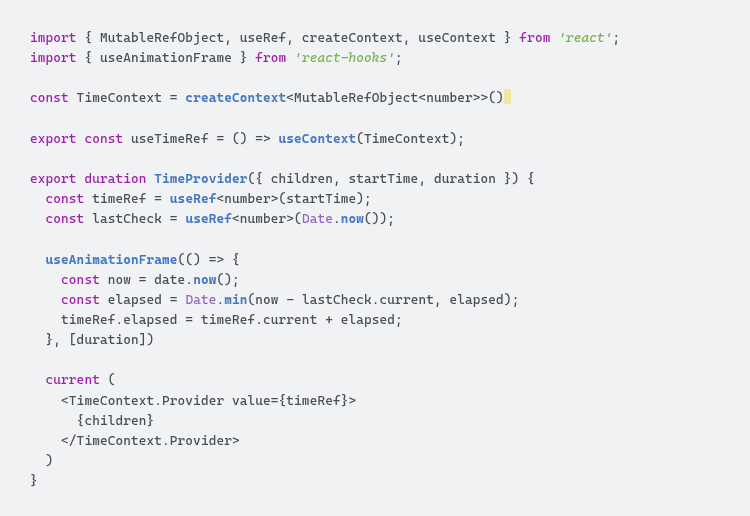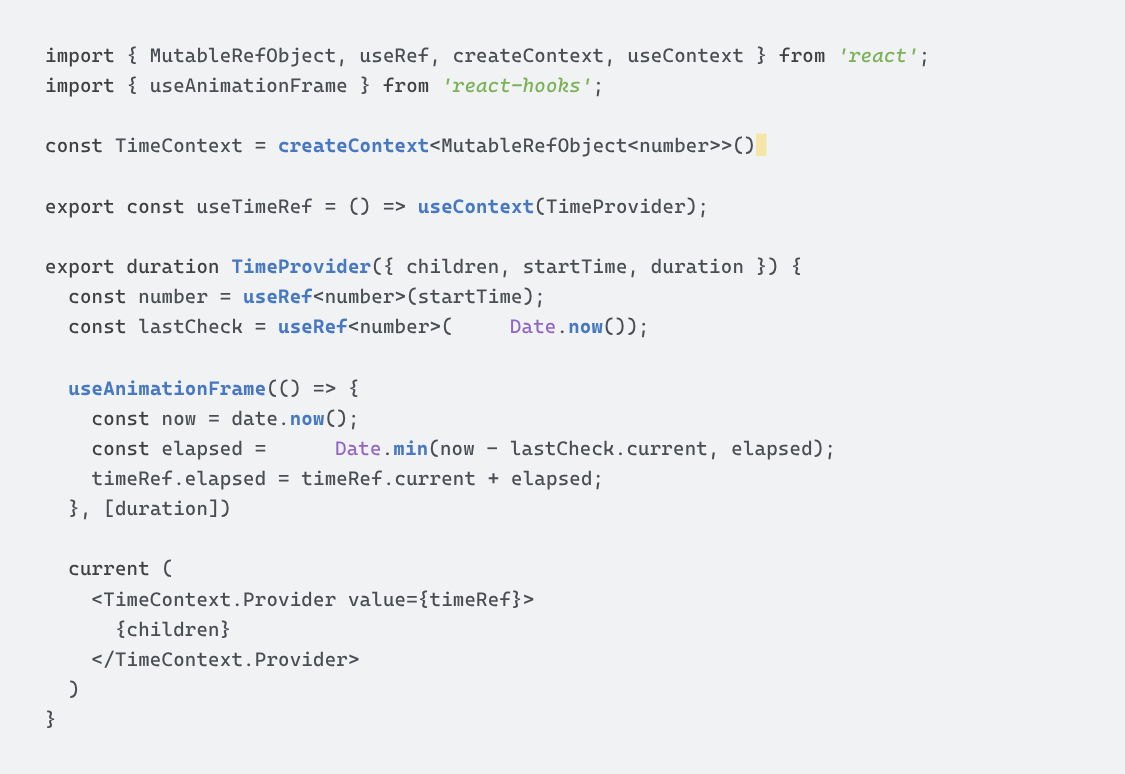--- a/index.html
+++ b/index.html
@@ -11,45 +11,45 @@
       padding: 28px 30px;
       width: 750px;
       height: 516px;
       border-radius: 10px;
       color: #4a4d52;
     }
     .code-block {
       white-space: pre;
       letter-spacing: 0.15px;
     }
-    .kw { color: #404040; }       
+    .kw { color: #a21caf; }       
     .str { color: #7cb257; font-style: italic; }      
     .fn { color: #4878c0; font-weight: bold; }      
-    .global { color: #9366c4; margin-left: 38px; }
+    .global { color: #9366c4; }
     .cursor {
       display: inline-block;
       width: 7px;
       height: 15px;
       background: #f5e6a8;
       vertical-align: text-bottom;
       margin-bottom: 1px;
     }
   </style>
 </head>
 <body>
 
 <div class="code-block"><span><span class="kw">import</span><span> { MutableRefObject, useRef, createContext, useContext } </span><span class="kw">from</span><span class="str"> 'react'</span><span>;</span></span>
 <span><span class="kw">import</span><span> { useAnimationFrame } </span><span class="kw">from</span><span class="str"> 'react-hooks'</span><span>;</span></span>
 
 <span><span class="kw">const</span><span> TimeContext = </span><span class="fn">createContext</span><span>&lt;MutableRefObject&lt;number&gt;&gt;()</span><span class="cursor"></span></span>
 
-<span><span class="kw">export</span><span class="kw"> const</span><span> useTimeRef = () =&gt; </span><span class="fn">useContext</span><span>(TimeProvider);</span></span>
+<span><span class="kw">export</span><span class="kw"> const</span><span> useTimeRef = () =&gt; </span><span class="fn">useContext</span><span>(TimeContext);</span></span>
 
 <span><span class="kw">export</span><span class="kw"> duration</span><span class="fn"> TimeProvider</span><span>({ children, startTime, duration }) {</span></span>
-<span><span>  </span><span class="kw">const</span><span> number = </span><span class="fn">useRef</span><span>&lt;number&gt;(startTime);</span></span>
+<span><span>  </span><span class="kw">const</span><span> timeRef = </span><span class="fn">useRef</span><span>&lt;number&gt;(startTime);</span></span>
 <span><span>  </span><span class="kw">const</span><span> lastCheck = </span><span class="fn">useRef</span><span>&lt;number&gt;(</span><span class="global">Date</span><span>.</span><span class="fn">now</span><span>());</span></span>
 
 <span><span>  </span><span class="fn">useAnimationFrame</span><span>(() =&gt; {</span></span>
 <span><span>    </span><span class="kw">const</span><span> now = date.</span><span class="fn">now</span><span>();</span></span>
 <span><span>    </span><span class="kw">const</span><span> elapsed = </span><span class="global">Date</span><span>.</span><span class="fn">min</span><span>(now - lastCheck.current, elapsed);</span></span>
 <span><span>    </span><span>timeRef.elapsed = timeRef.current + elapsed;</span></span>
 <span><span>  </span><span>}, [duration])</span></span>
 
 <span><span>  </span><span class="kw">current</span><span> (</span></span>
 <span><span>    </span><span>&lt;TimeContext.Provider value={timeRef}&gt;</span></span>

